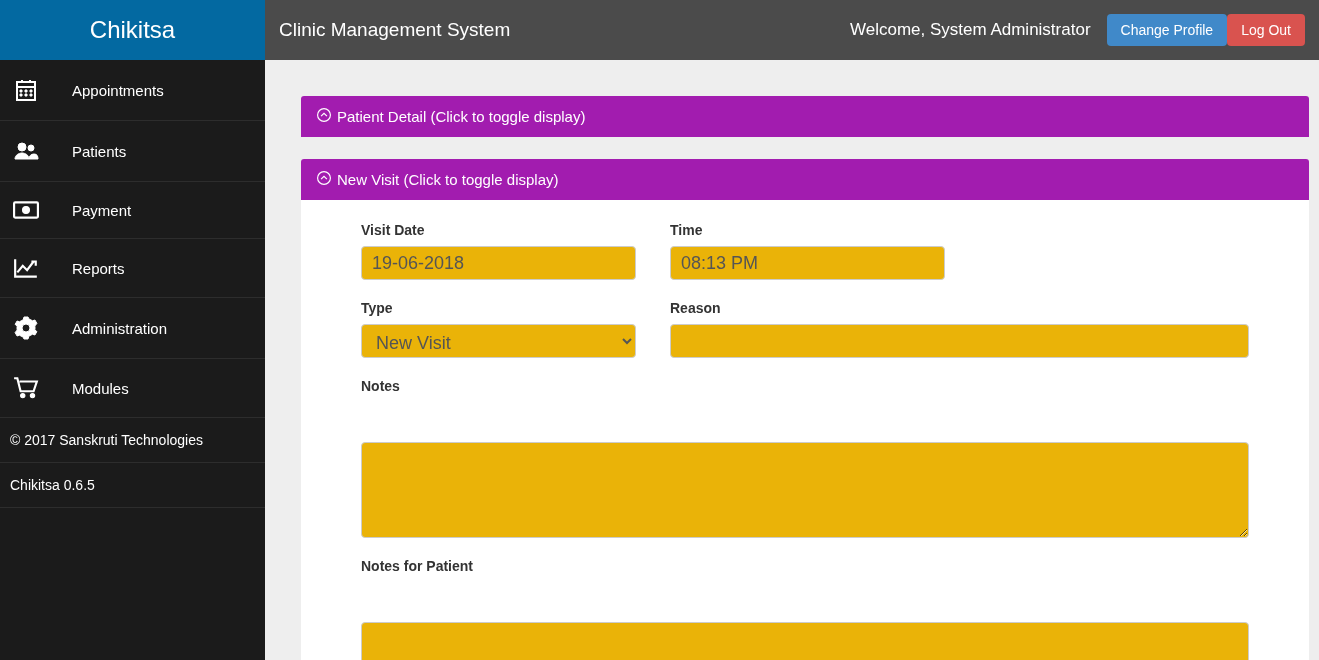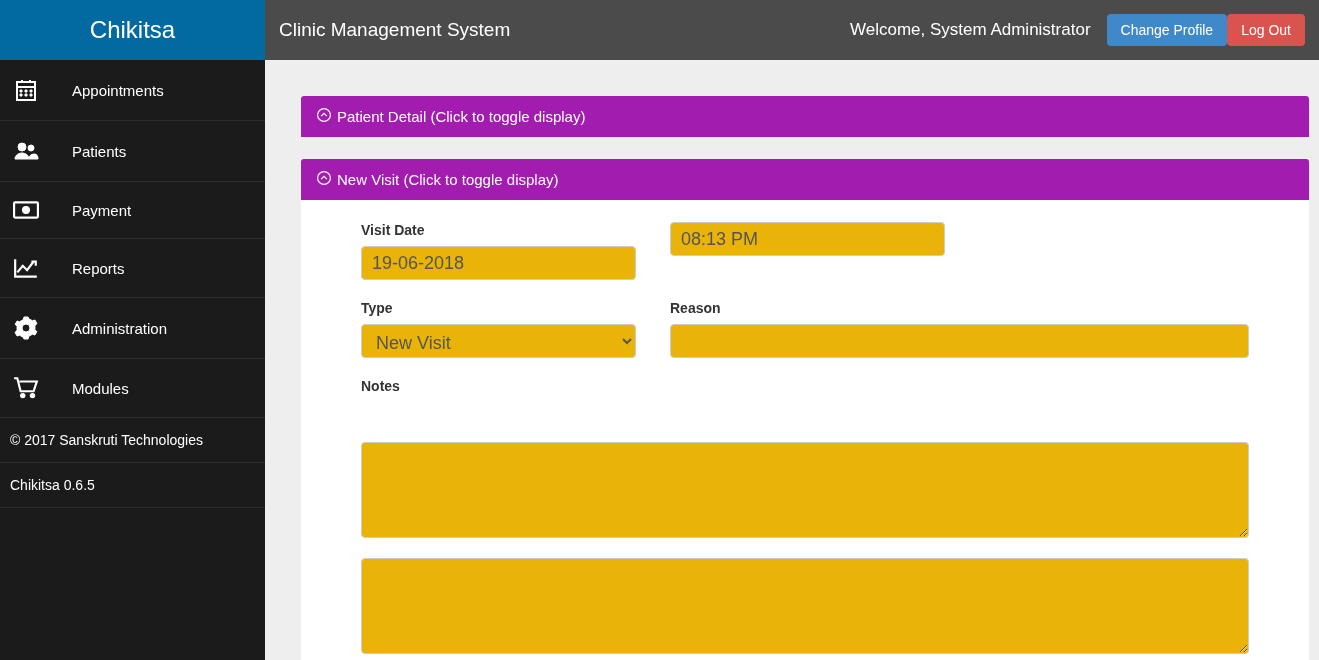--- a/index.html
+++ b/index.html
@@ -230,20 +230,21 @@
         </div>
         <div class="panel-body">
 
 
           <div class="form-row">
             <div class="form-group half">
               <label>Visit Date</label>
               <input type="text" class="form-control" value="19-06-2018" style="">
             </div>
             <div class="form-group half">
+              <label>Time</label>
               <input type="text" class="form-control" value="08:13 PM" style="">
             </div>
           </div>
 
           <div class="form-row">
             <div class="form-group half">
               <label>Type</label>
               <select class="form-control">
                 <option>New Visit</option>
               </select>
@@ -256,20 +257,21 @@
 
           <div class="form-row">
             <div class="form-group full notes-group">
               <label>Notes</label>
               <textarea class="form-control" style=""></textarea>
             </div>
           </div>
 
           <div class="form-row">
             <div class="form-group full notes-group">
+              <label>Notes for Patient</label>
               <textarea class="form-control" style=""></textarea>
             </div>
           </div>
 
         </div>
       </div>
 
     </div>
   </div>
 </div>

